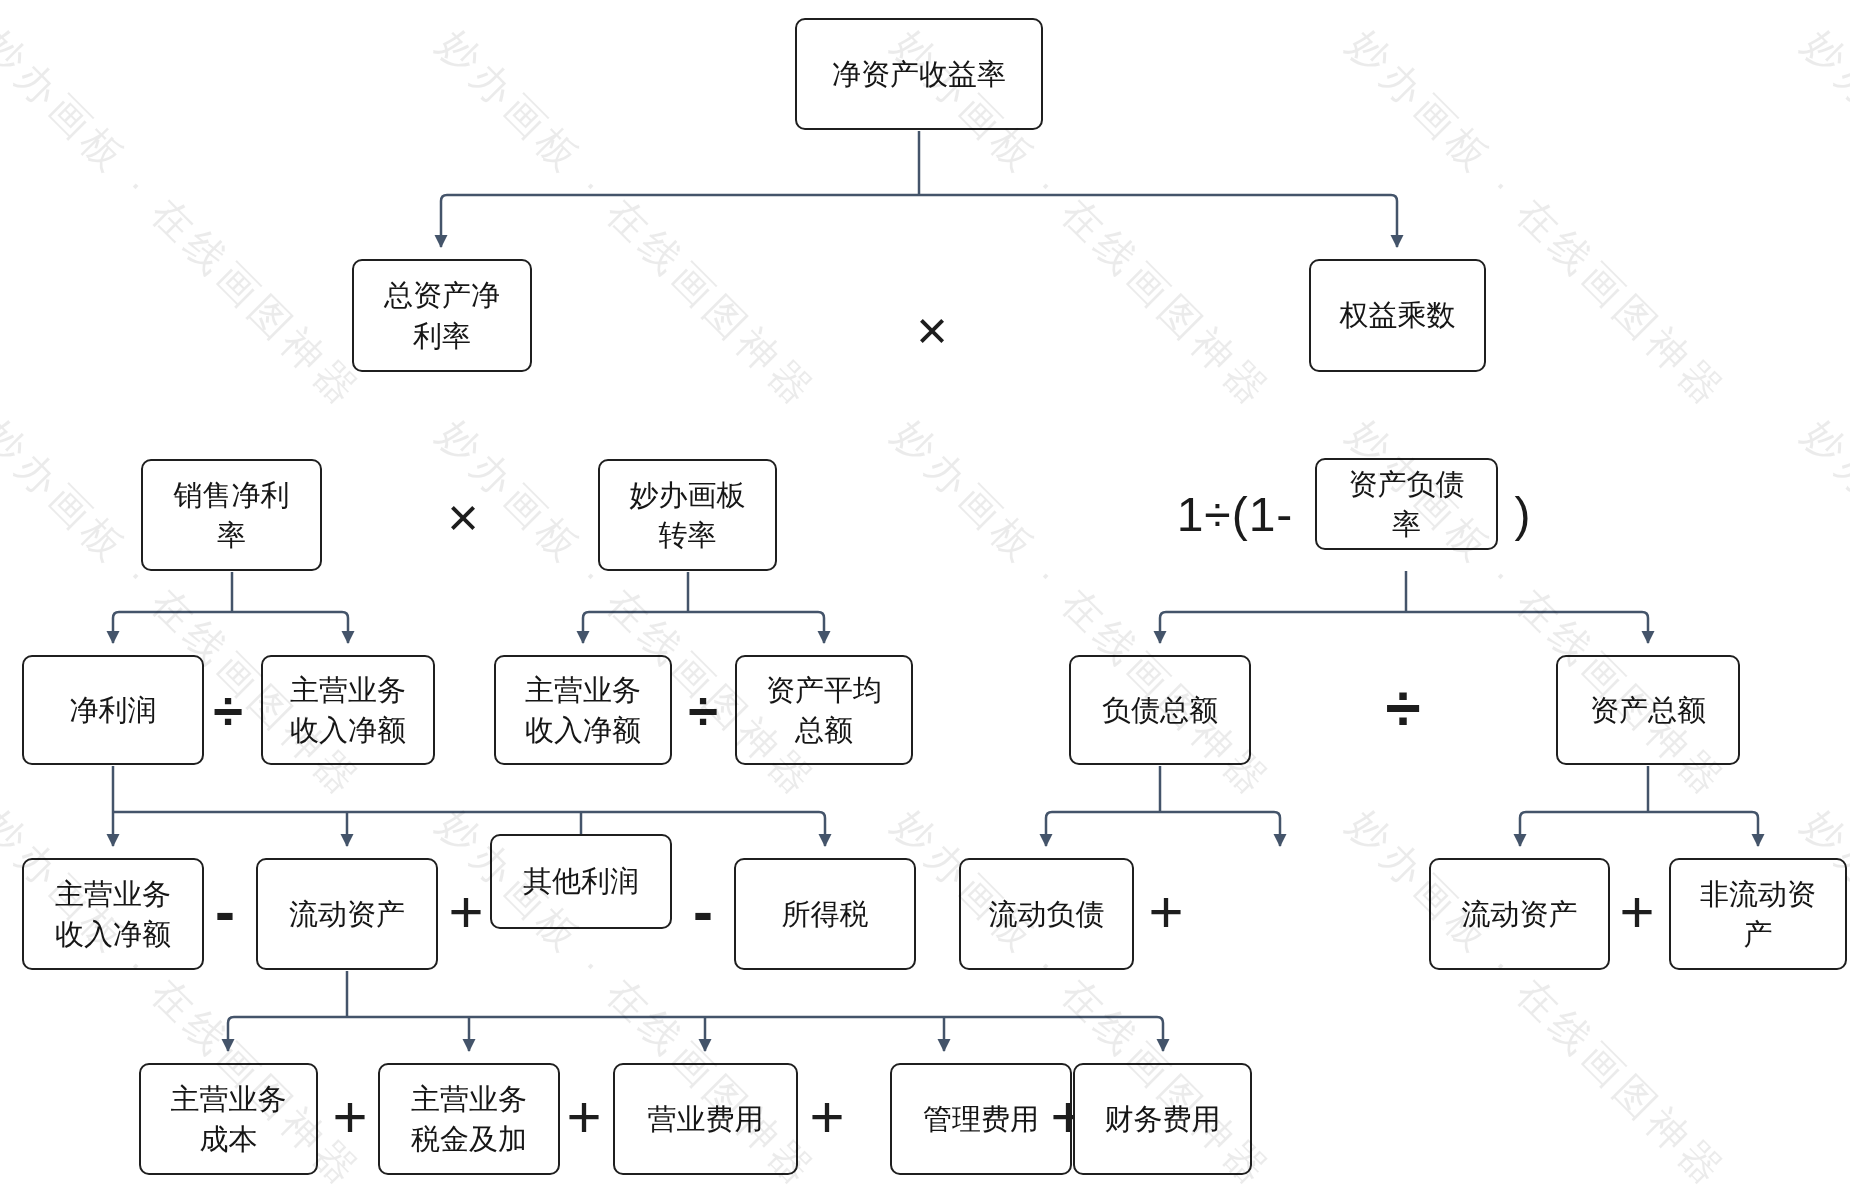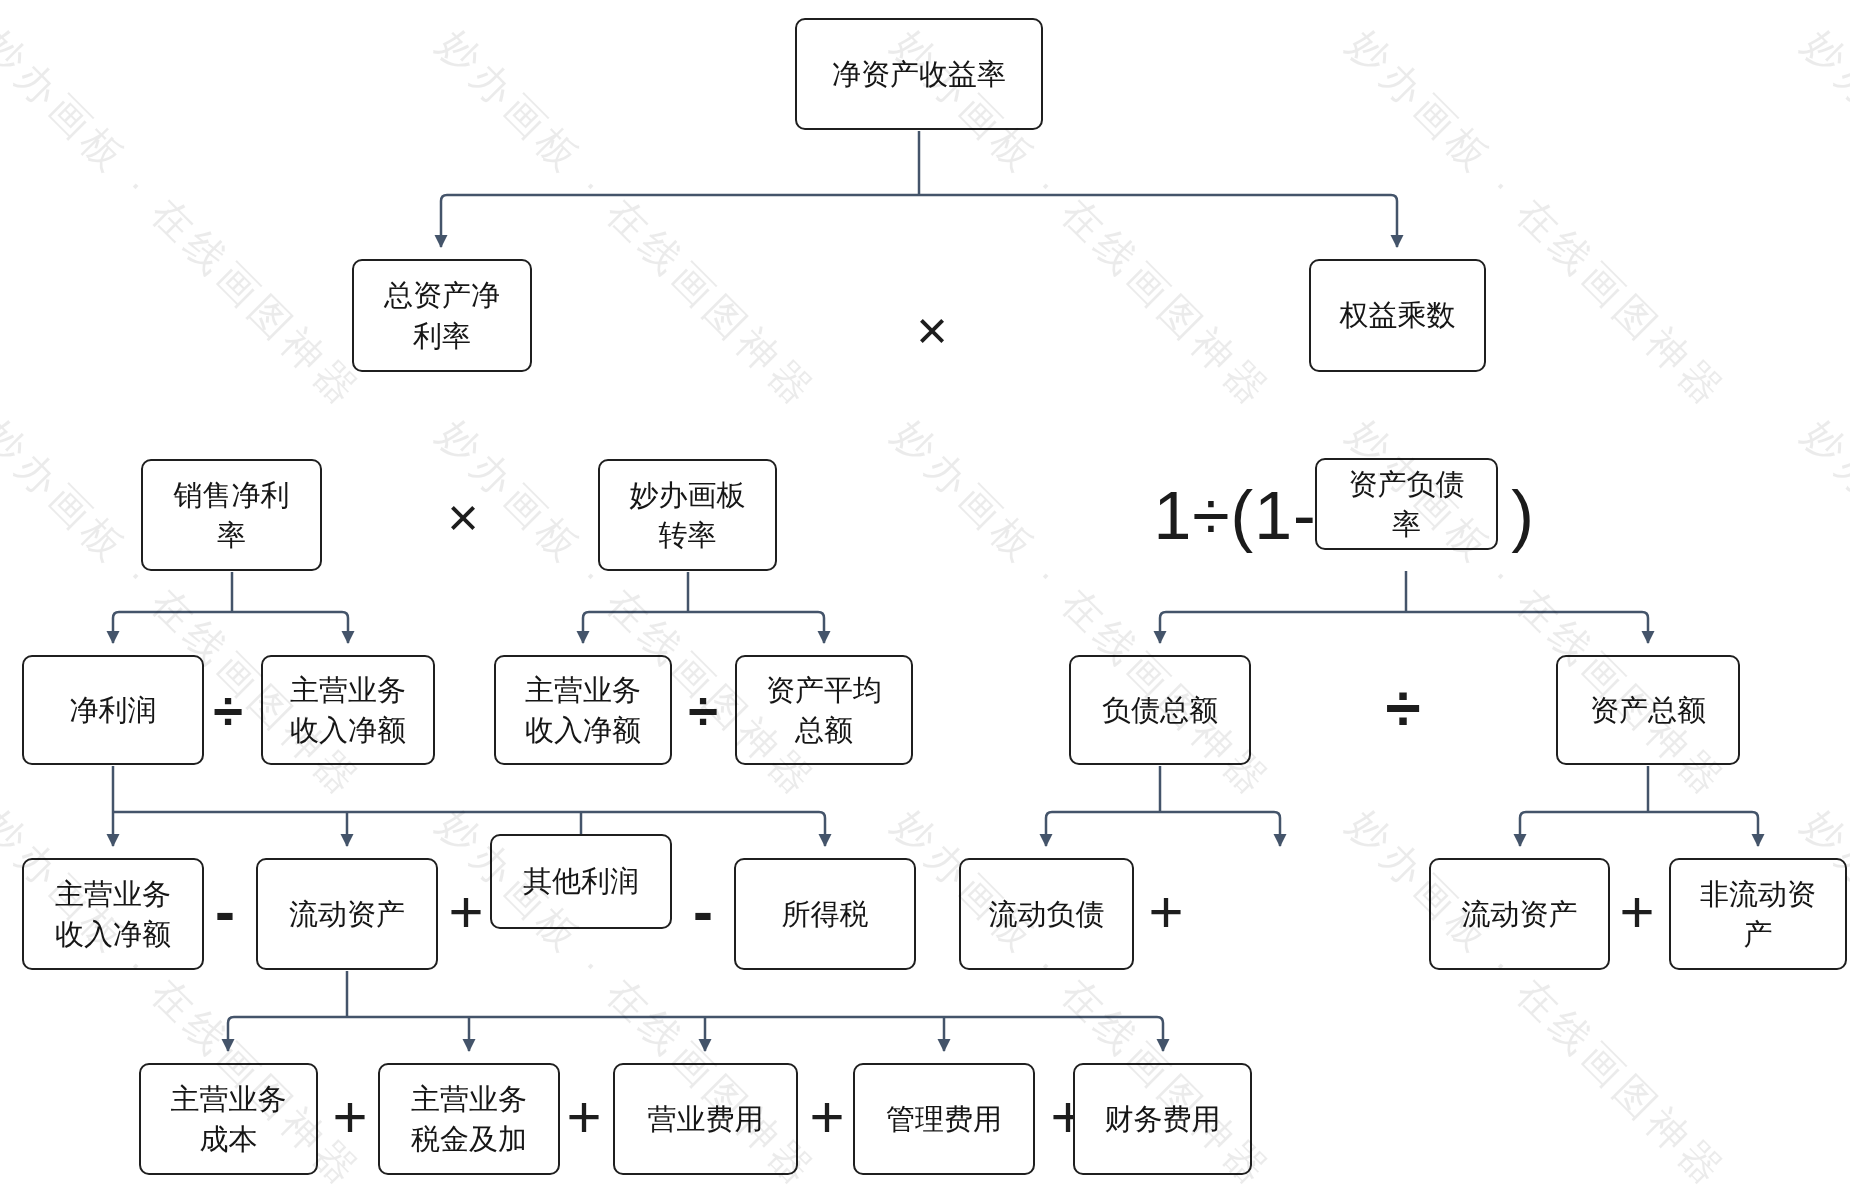--- a/index.html
+++ b/index.html
@@ -19,21 +19,21 @@
   }
   .op{
     position:absolute;z-index:2;transform:translate(-50%,-50%);
     color:#1d1d1d;line-height:1;white-space:nowrap;
   }
   .op-x{font-size:54px;font-weight:500;}
   .op-div{font-size:54px;font-weight:600;}
   .op-div-big{font-size:64px;font-weight:600;}
   .op-plus{font-size:60px;font-weight:500;}
   .op-minus{font-size:60px;font-weight:600;}
-  .op-formula{font-size:68px;font-weight:400;letter-spacing:1px;color:#1b1b1b;}
+  .op-formula{font-size:48px;font-weight:400;letter-spacing:1px;color:#1b1b1b;}
   #watermark-layer{position:absolute;left:0;top:0;width:100%;height:100%;z-index:3;pointer-events:none;}
   .wm{
     position:absolute;white-space:nowrap;transform:rotate(45deg);transform-origin:0 0;
     font-size:40px;letter-spacing:6px;color:var(--wm,rgba(0,0,0,0.08));
   }
 </style>
 </head>
 <body>
 
 <div id="canvas">
@@ -136,21 +136,21 @@
 产</div>
 
   <div class="node" style="left:139px;top:1063px;width:179px;height:112px">主营业务
 成本</div>
   <span class="op op-plus" style="left:350px;top:1117px">+</span>
   <div class="node" style="left:378px;top:1063px;width:182px;height:112px">主营业务
 税金及加</div>
   <span class="op op-plus" style="left:584px;top:1117px">+</span>
   <div class="node" style="left:613px;top:1063px;width:185px;height:112px">营业费用</div>
   <span class="op op-plus" style="left:827px;top:1117px">+</span>
-  <div class="node" style="left:853px;top:1063px;width:182px;height:112px">管理费用</div>
+  <div class="node" style="left:890px;top:1063px;width:182px;height:112px">管理费用</div>
   <span class="op op-plus" style="left:1068px;top:1117px">+</span>
   <div class="node" style="left:1073px;top:1063px;width:179px;height:112px">财务费用</div>
 
   <div id="watermark-layer">
       <div class="wm" style="left: 10px; top: 18px;">妙办画板 · 在线画图神器</div>
       <div class="wm" style="left: 465px; top: 18px;">妙办画板 · 在线画图神器</div>
       <div class="wm" style="left: 920px; top: 18px;">妙办画板 · 在线画图神器</div>
       <div class="wm" style="left: 1375px; top: 18px;">妙办画板 · 在线画图神器</div>
       <div class="wm" style="left: 1830px; top: 18px;">妙办画板 · 在线画图神器</div>
       <div class="wm" style="left: 10px; top: 408px;">妙办画板 · 在线画图神器</div>

